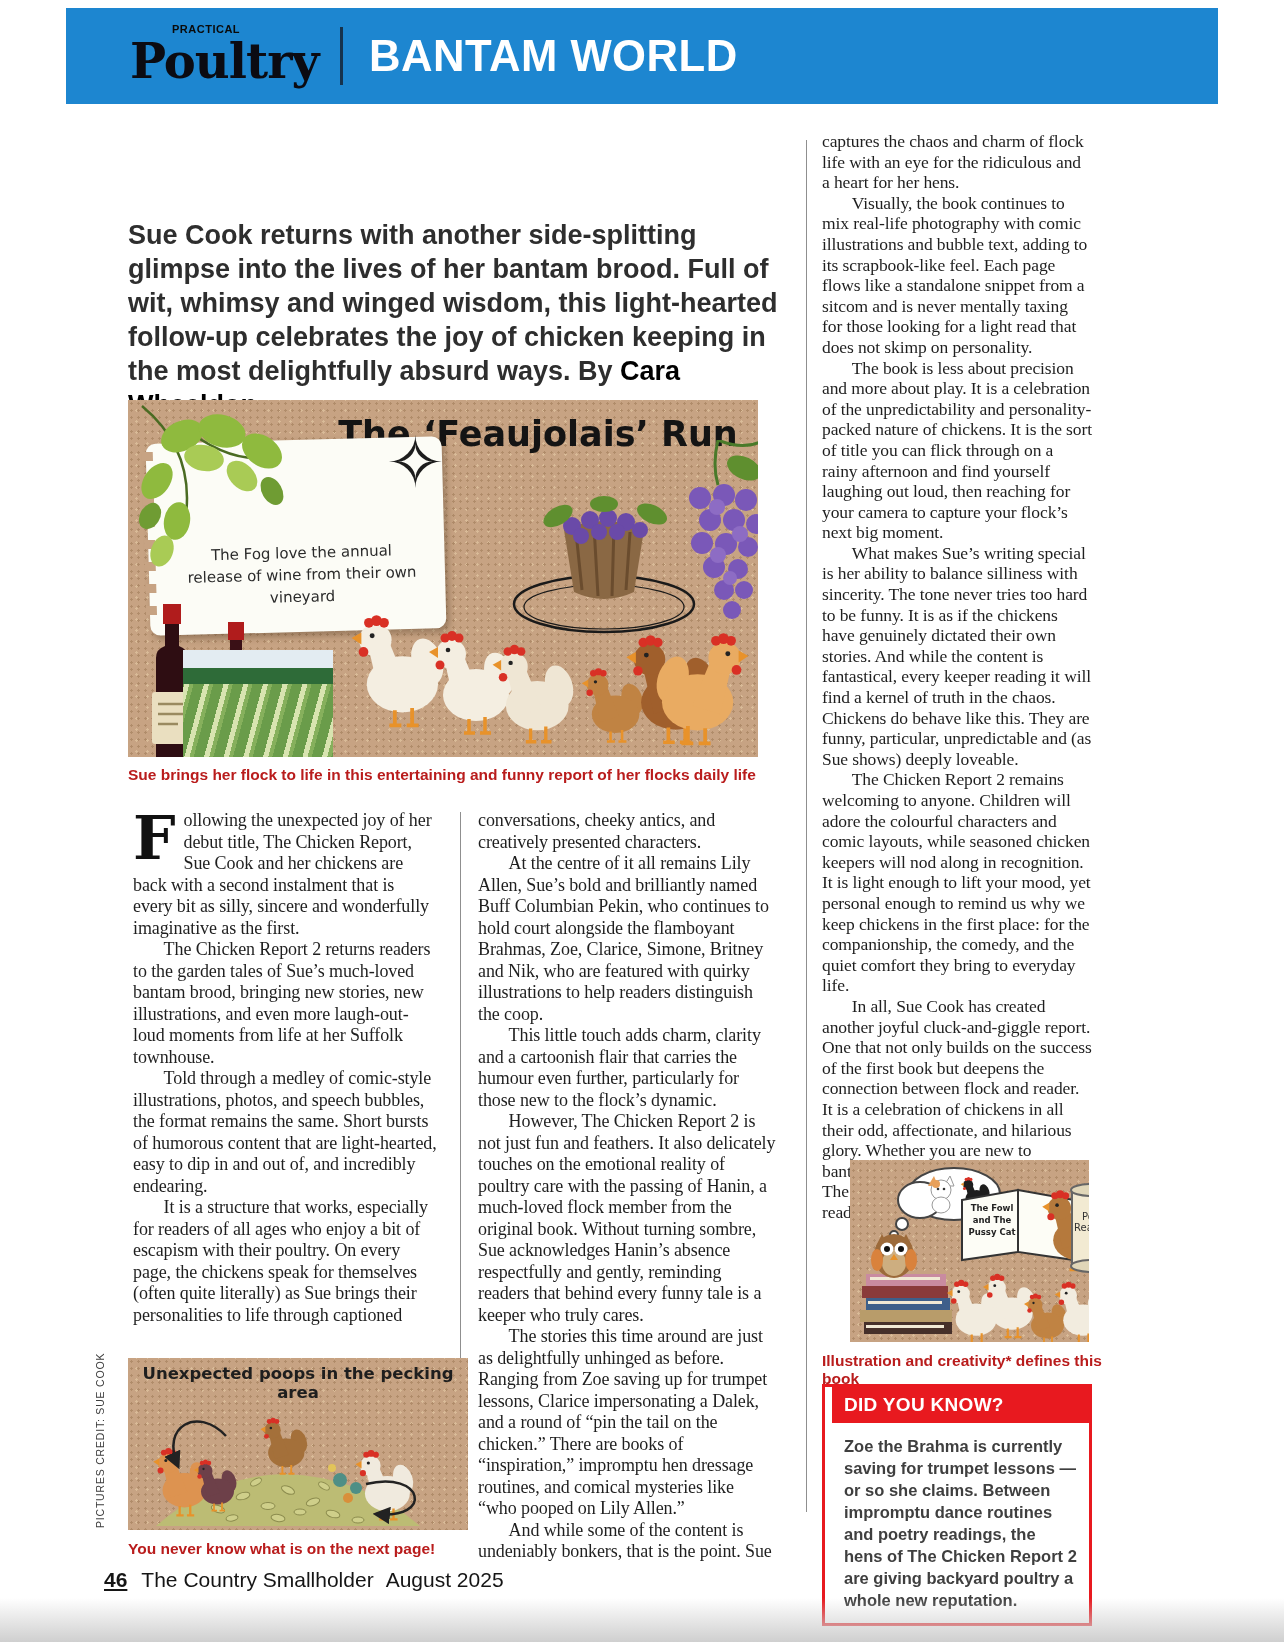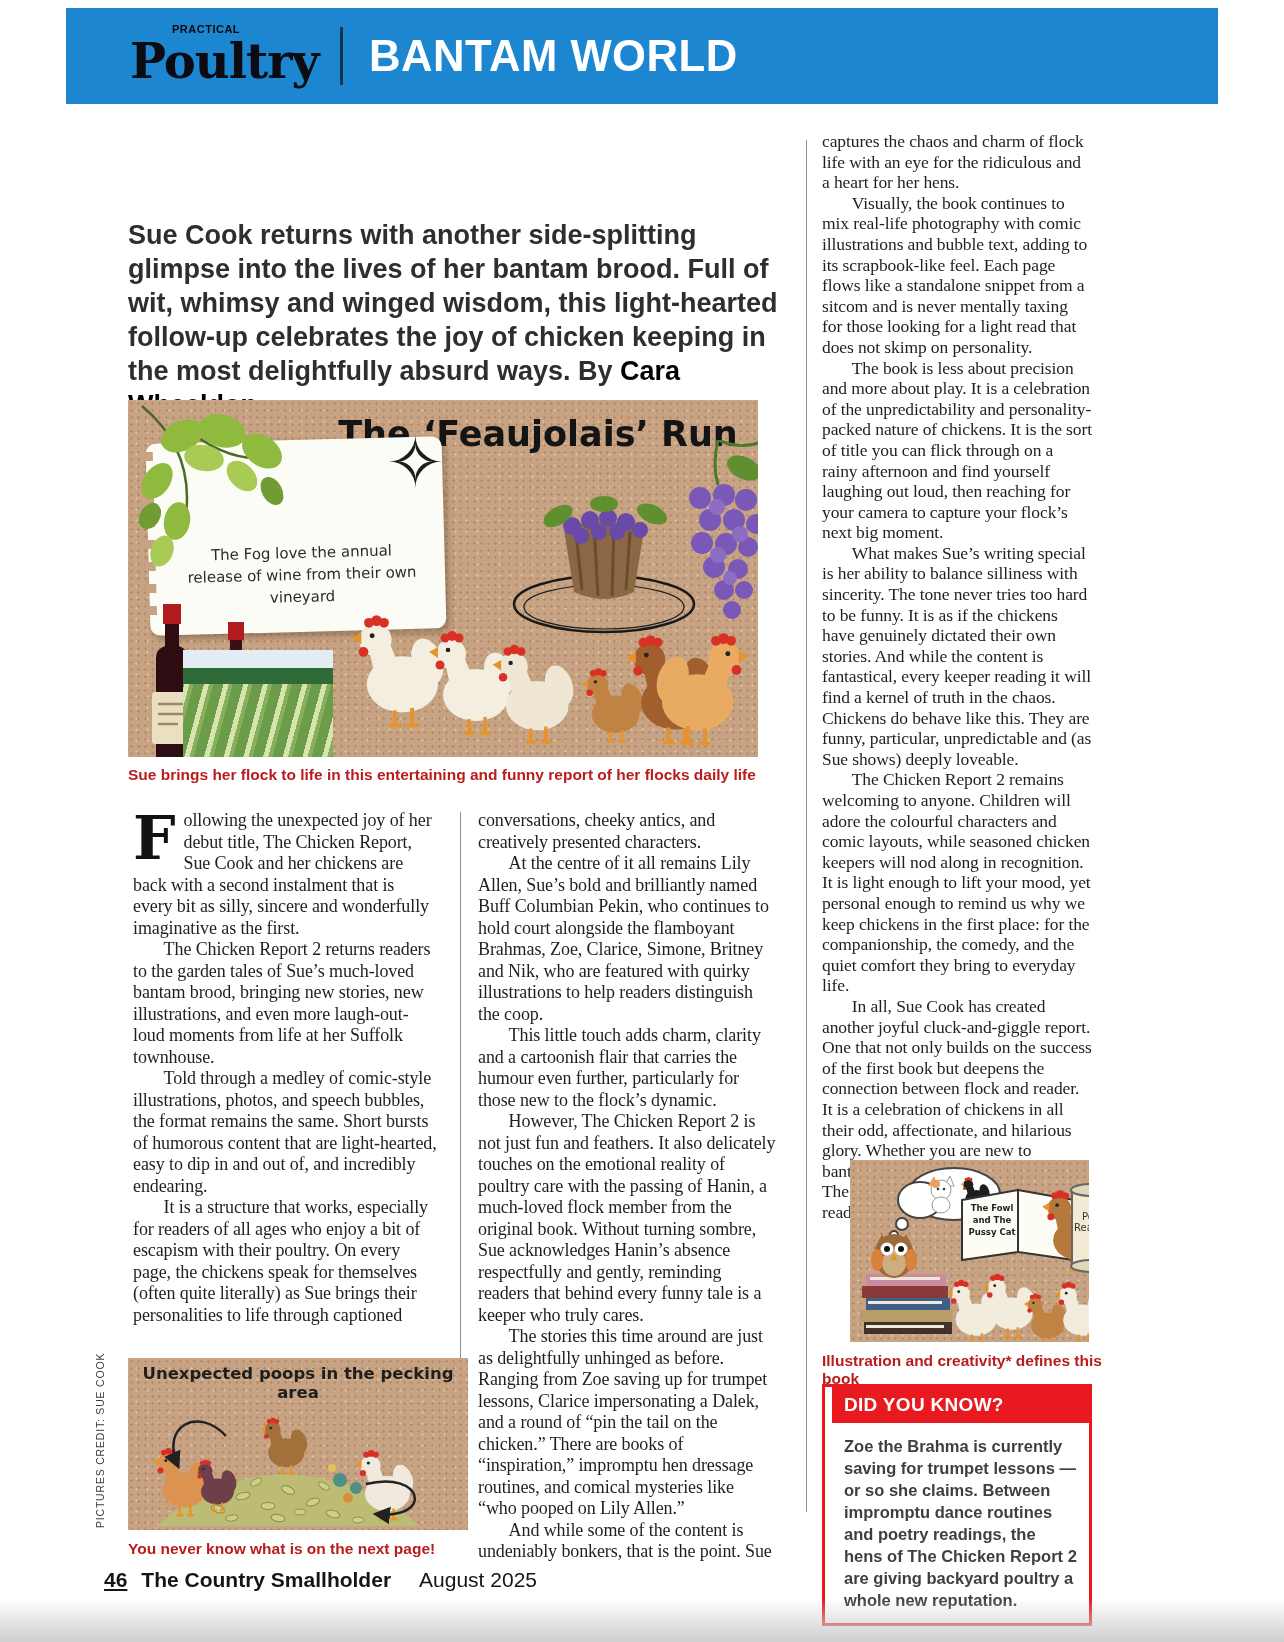--- a/index.html
+++ b/index.html
@@ -75,21 +75,21 @@
   .poetry-caption{position:absolute;left:822px;top:1352px;width:280px;}
 
   
   .dyk{position:absolute;left:822px;top:1384px;width:270px;border:3px solid #e8191f;background:#fff;box-sizing:border-box;padding-left:7px;}
   .dyk-head{background:#e8191f;color:#fff;font-weight:bold;font-size:19px;letter-spacing:.3px;padding:7px 12px;}
   .dyk-body{padding:12px 12px 12px;font-weight:bold;font-size:16.5px;line-height:22px;color:#3f3f3f;}
 
   
   .footer{position:absolute;left:104px;top:1568px;font-size:21px;color:#151515;}
   .footer .pg{font-weight:bold;margin-right:14px;text-decoration:underline;}
-  .footer .mag{font-weight:bold;margin-right:28px;}
+  .footer .mag{font-weight:normal;margin-right:12px;}
   .shade{position:absolute;left:0;right:0;bottom:0;height:44px;
          background:linear-gradient(rgba(255,255,255,0),#cfcfcf);}
 </style>
 </head>
 <body>
 
 <svg width="0" height="0" style="position:absolute" aria-hidden="true">
   <defs>
     <g id="hen">
       <ellipse cx="78" cy="46" rx="14" ry="22" transform="rotate(-18 78 46)" fill="currentColor"></ellipse>

